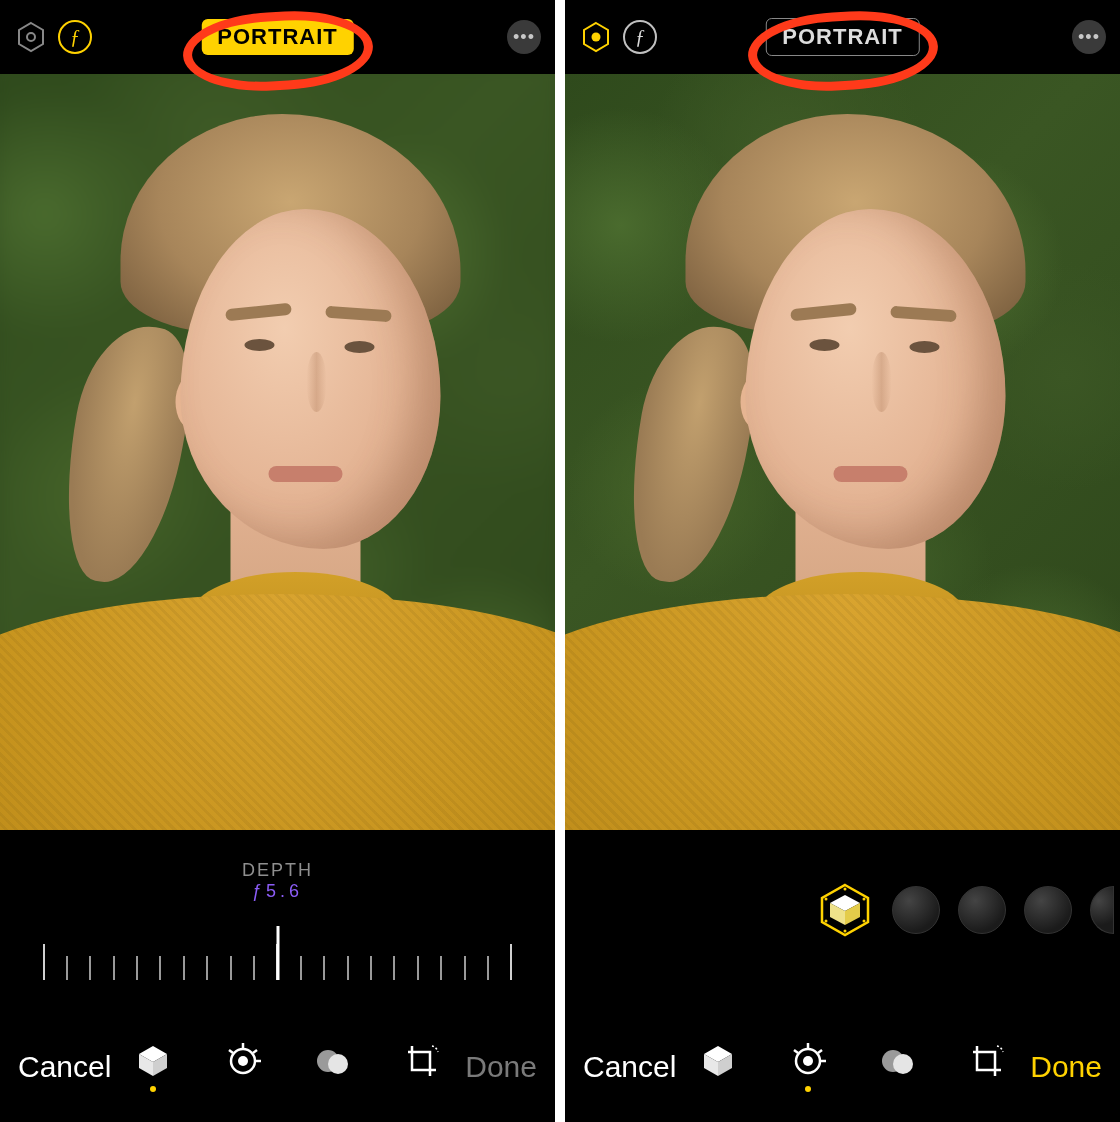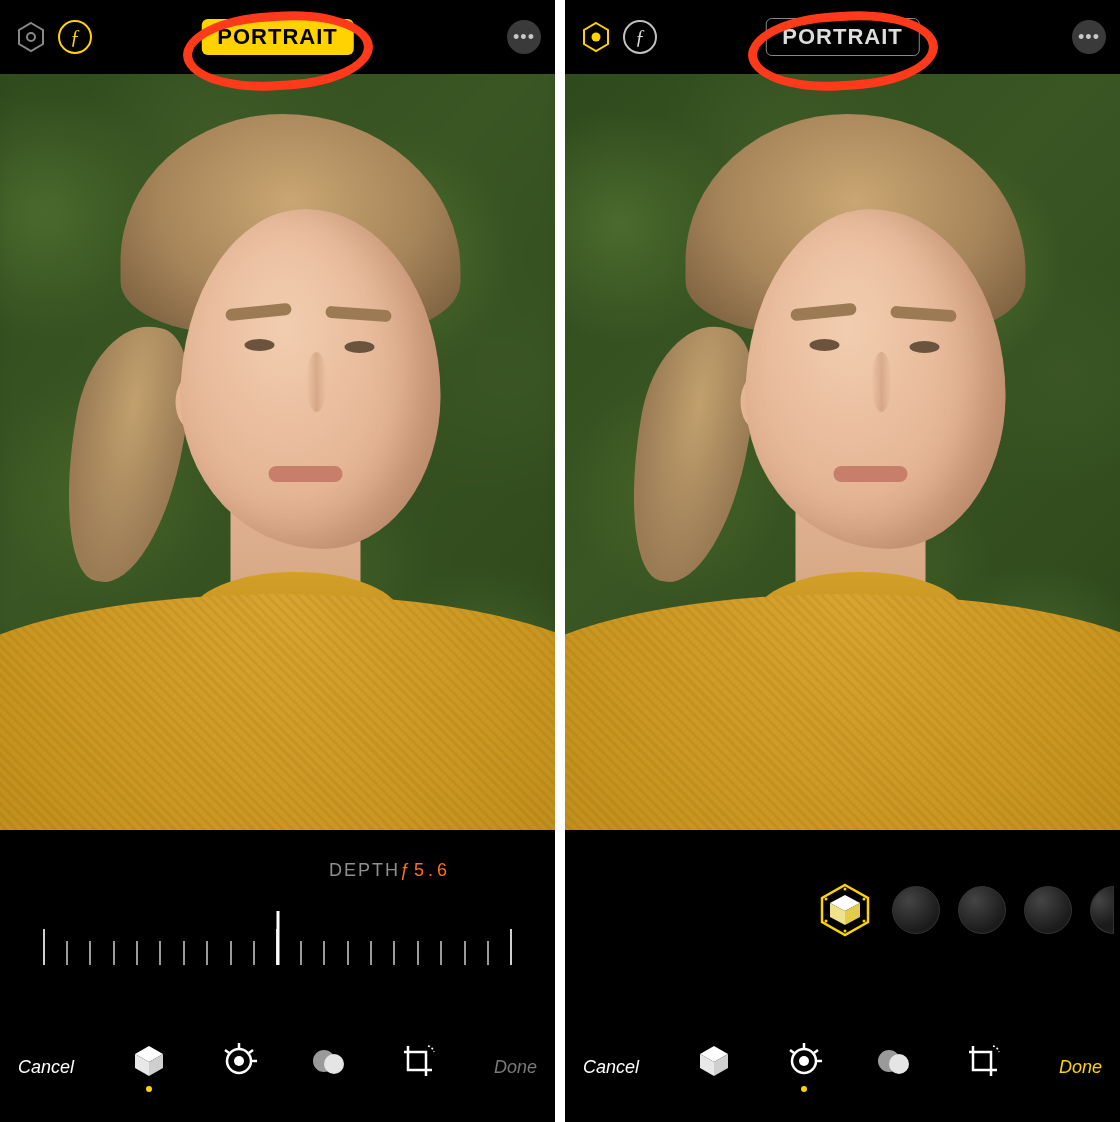--- a/index.html
+++ b/index.html
@@ -173,24 +173,24 @@
       background: #c77f6c; border-radius: 10px;
     }
 
     
     .middle-row {
       height: 150px; display: flex; flex-direction: column;
       align-items: center; justify-content: flex-start;
       padding-top: 30px; color: #aaa;
     }
     .depth-row {
-      width: 100%; display: flex; align-items: center; justify-content: flex-end;
-      padding: 0 24px; color: #8f8f8f; font-size: 18px; letter-spacing: 2px;
-    }
-    .depth-row .value { color: #f97316; letter-spacing: 4px; }
+      width: 100%; display: flex; align-items: center; justify-content: center;
+      padding: 0 24px; color: #8f8f8f; font-size: 18px; letter-spacing: 2px; flex-direction: column;
+    }
+    .depth-row .value { color: #8b5cf6; letter-spacing: 4px; }
     .depth-row .spacer { width: 80px; }
 
     .ticks {
       position: relative; width: 470px; height: 60px; margin-top: 24px;
       display: flex; align-items: flex-end; justify-content: space-between;
     }
     .ticks .tick { width: 2px; height: 24px; background: #9a9a9a; }
     .ticks .tick.long { height: 36px; background: #d0d0d0; }
     .ticks .pointer {
       position: absolute; left: 50%; transform: translateX(-50%);
@@ -218,21 +218,21 @@
     }
     .light-cube svg { width: 58px; height: 58px; }
 
     
     .bottom-bar {
       position: absolute; bottom: 0; left: 0; right: 0;
       height: 110px;
       display: flex; align-items: center; justify-content: space-between;
       padding: 0 18px;
     }
-    .bottom-label { color: #fff; font-size: 18px; font-style: italic; }
+    .bottom-label { color: #fff; font-size: 30px; }
     .bottom-label.dim { color: #7a7a7a; }
     .bottom-label.gold { color: #ffd200; }
     .bottom-tools { display: flex; align-items: center; gap: 44px; }
     .tool {
       width: 46px; height: 56px;
       display: flex; flex-direction: column; align-items: center; justify-content: center;
       color: #fff; position: relative;
     }
     .tool .dot { width: 6px; height: 6px; border-radius: 50%; background: #ffd200; margin-top: 6px; }
     .tool .nodot { height: 6px; margin-top: 6px; }

